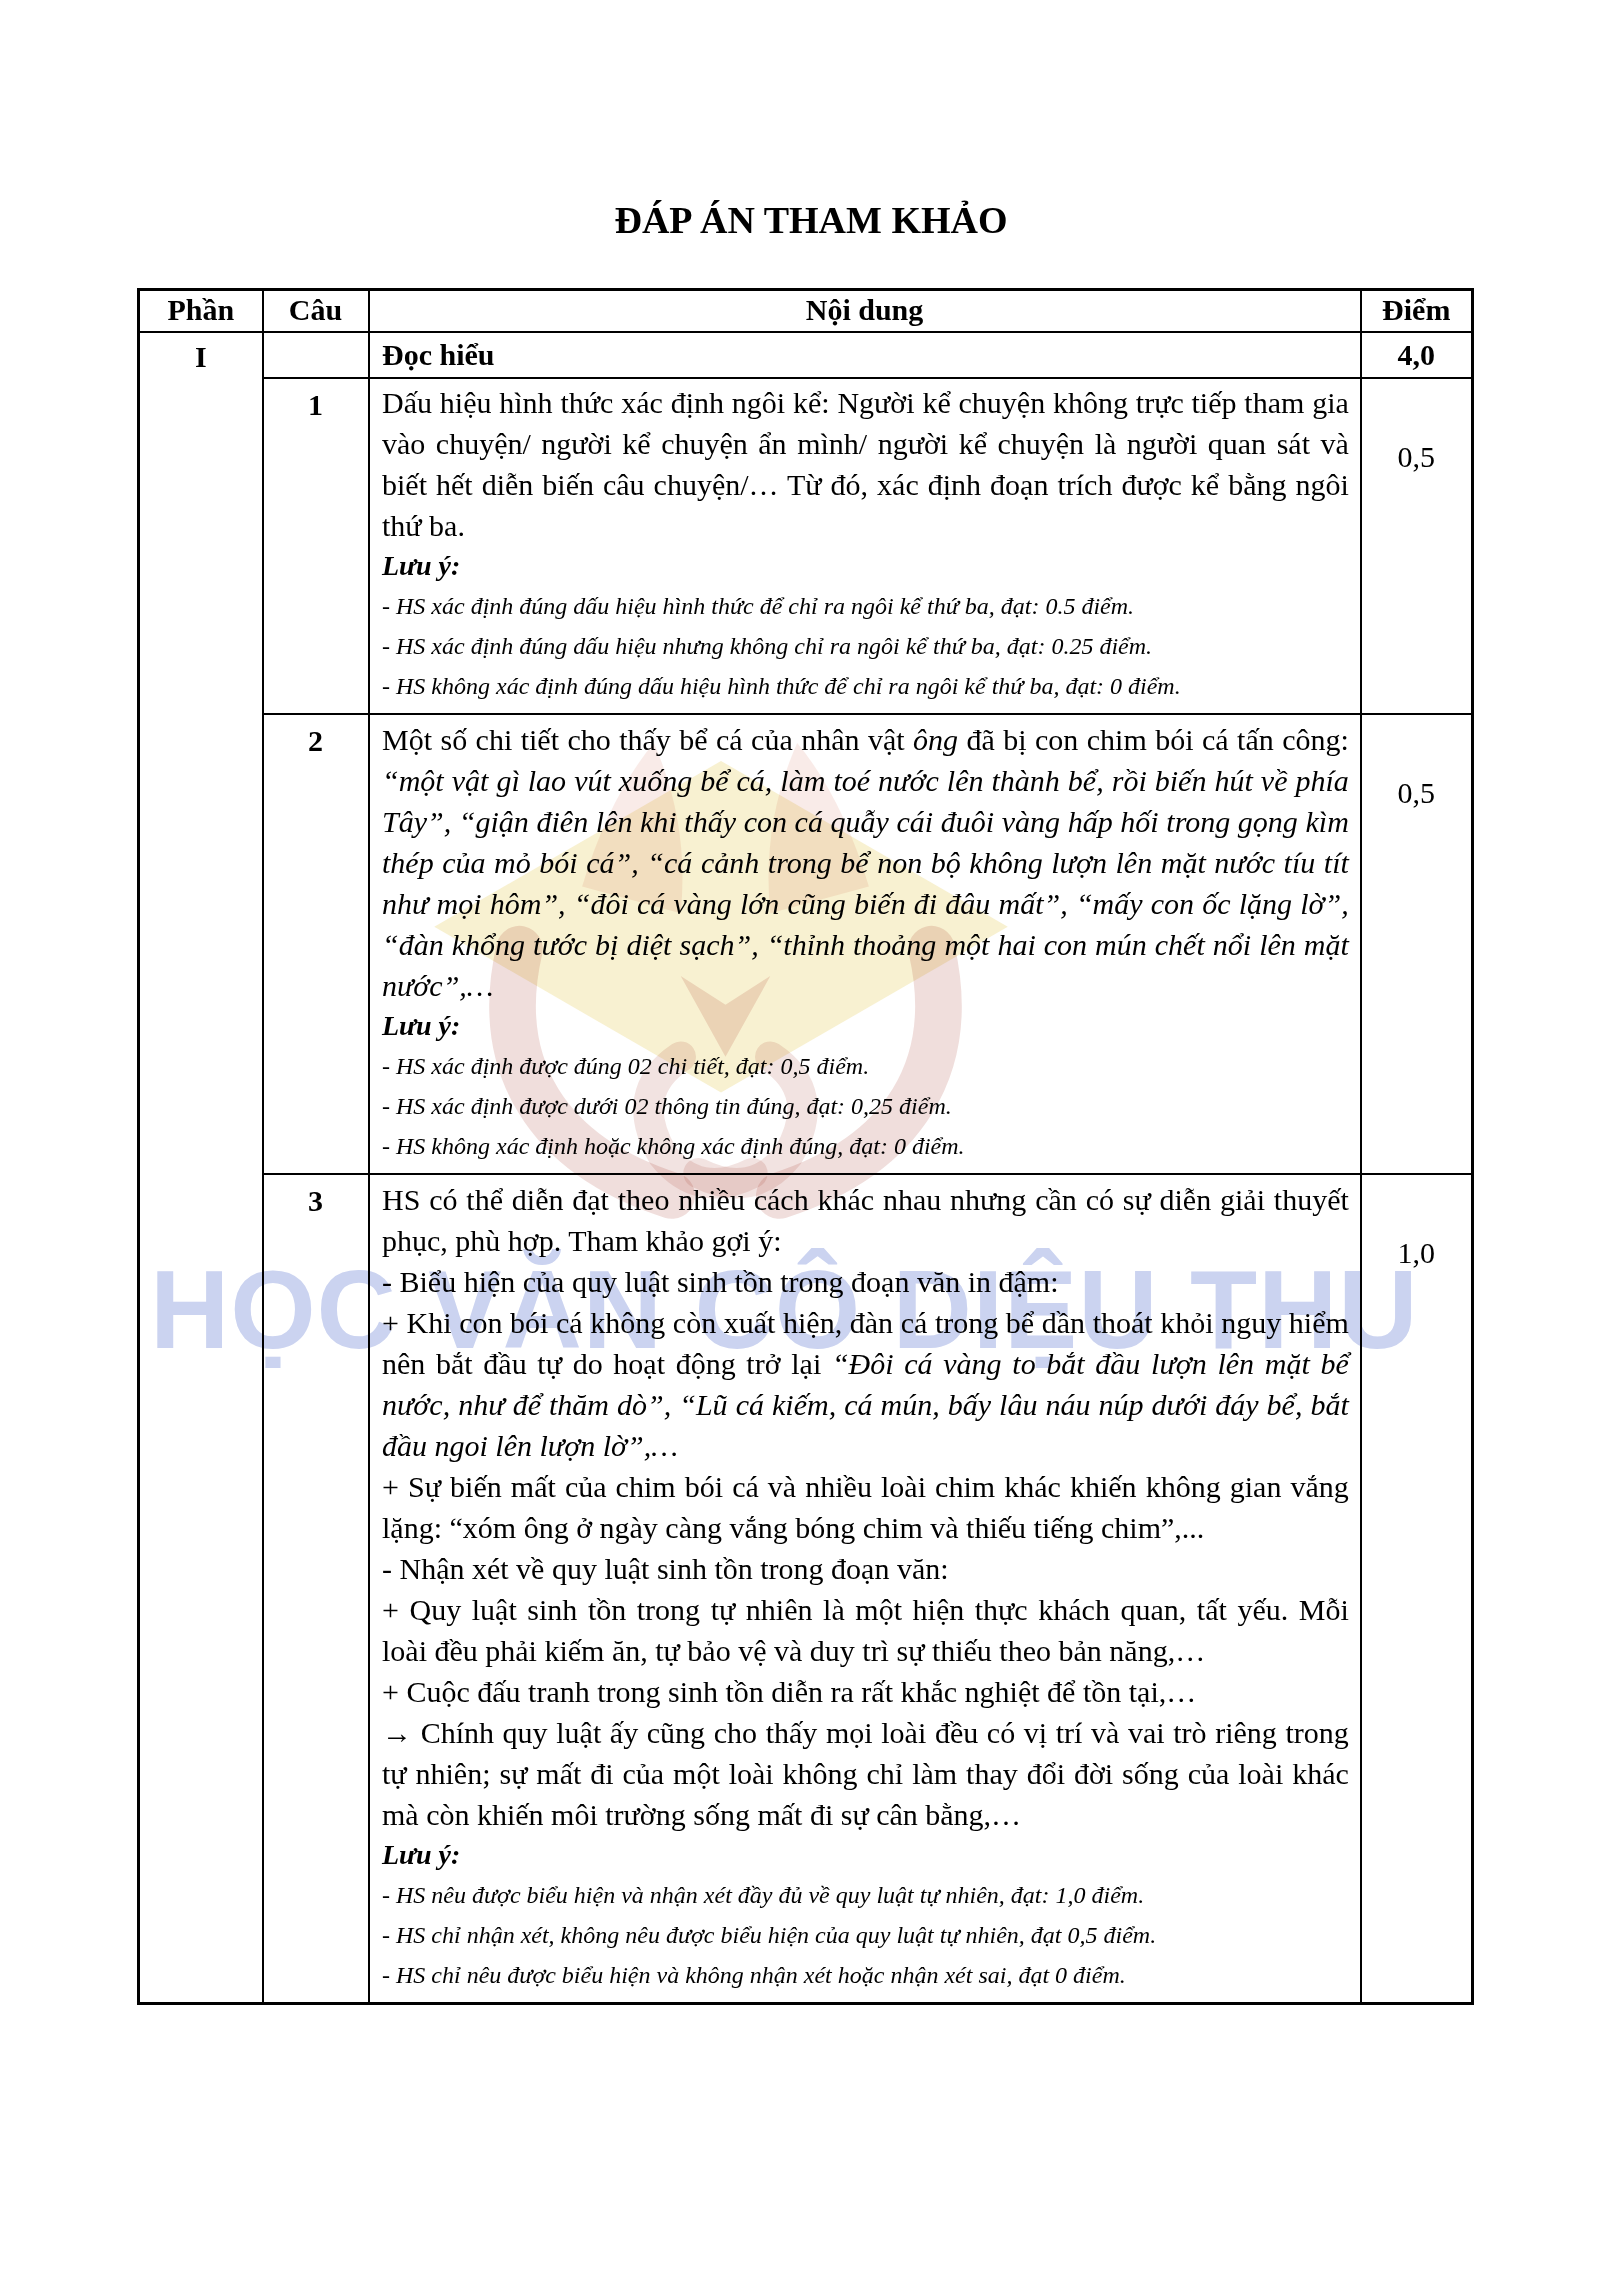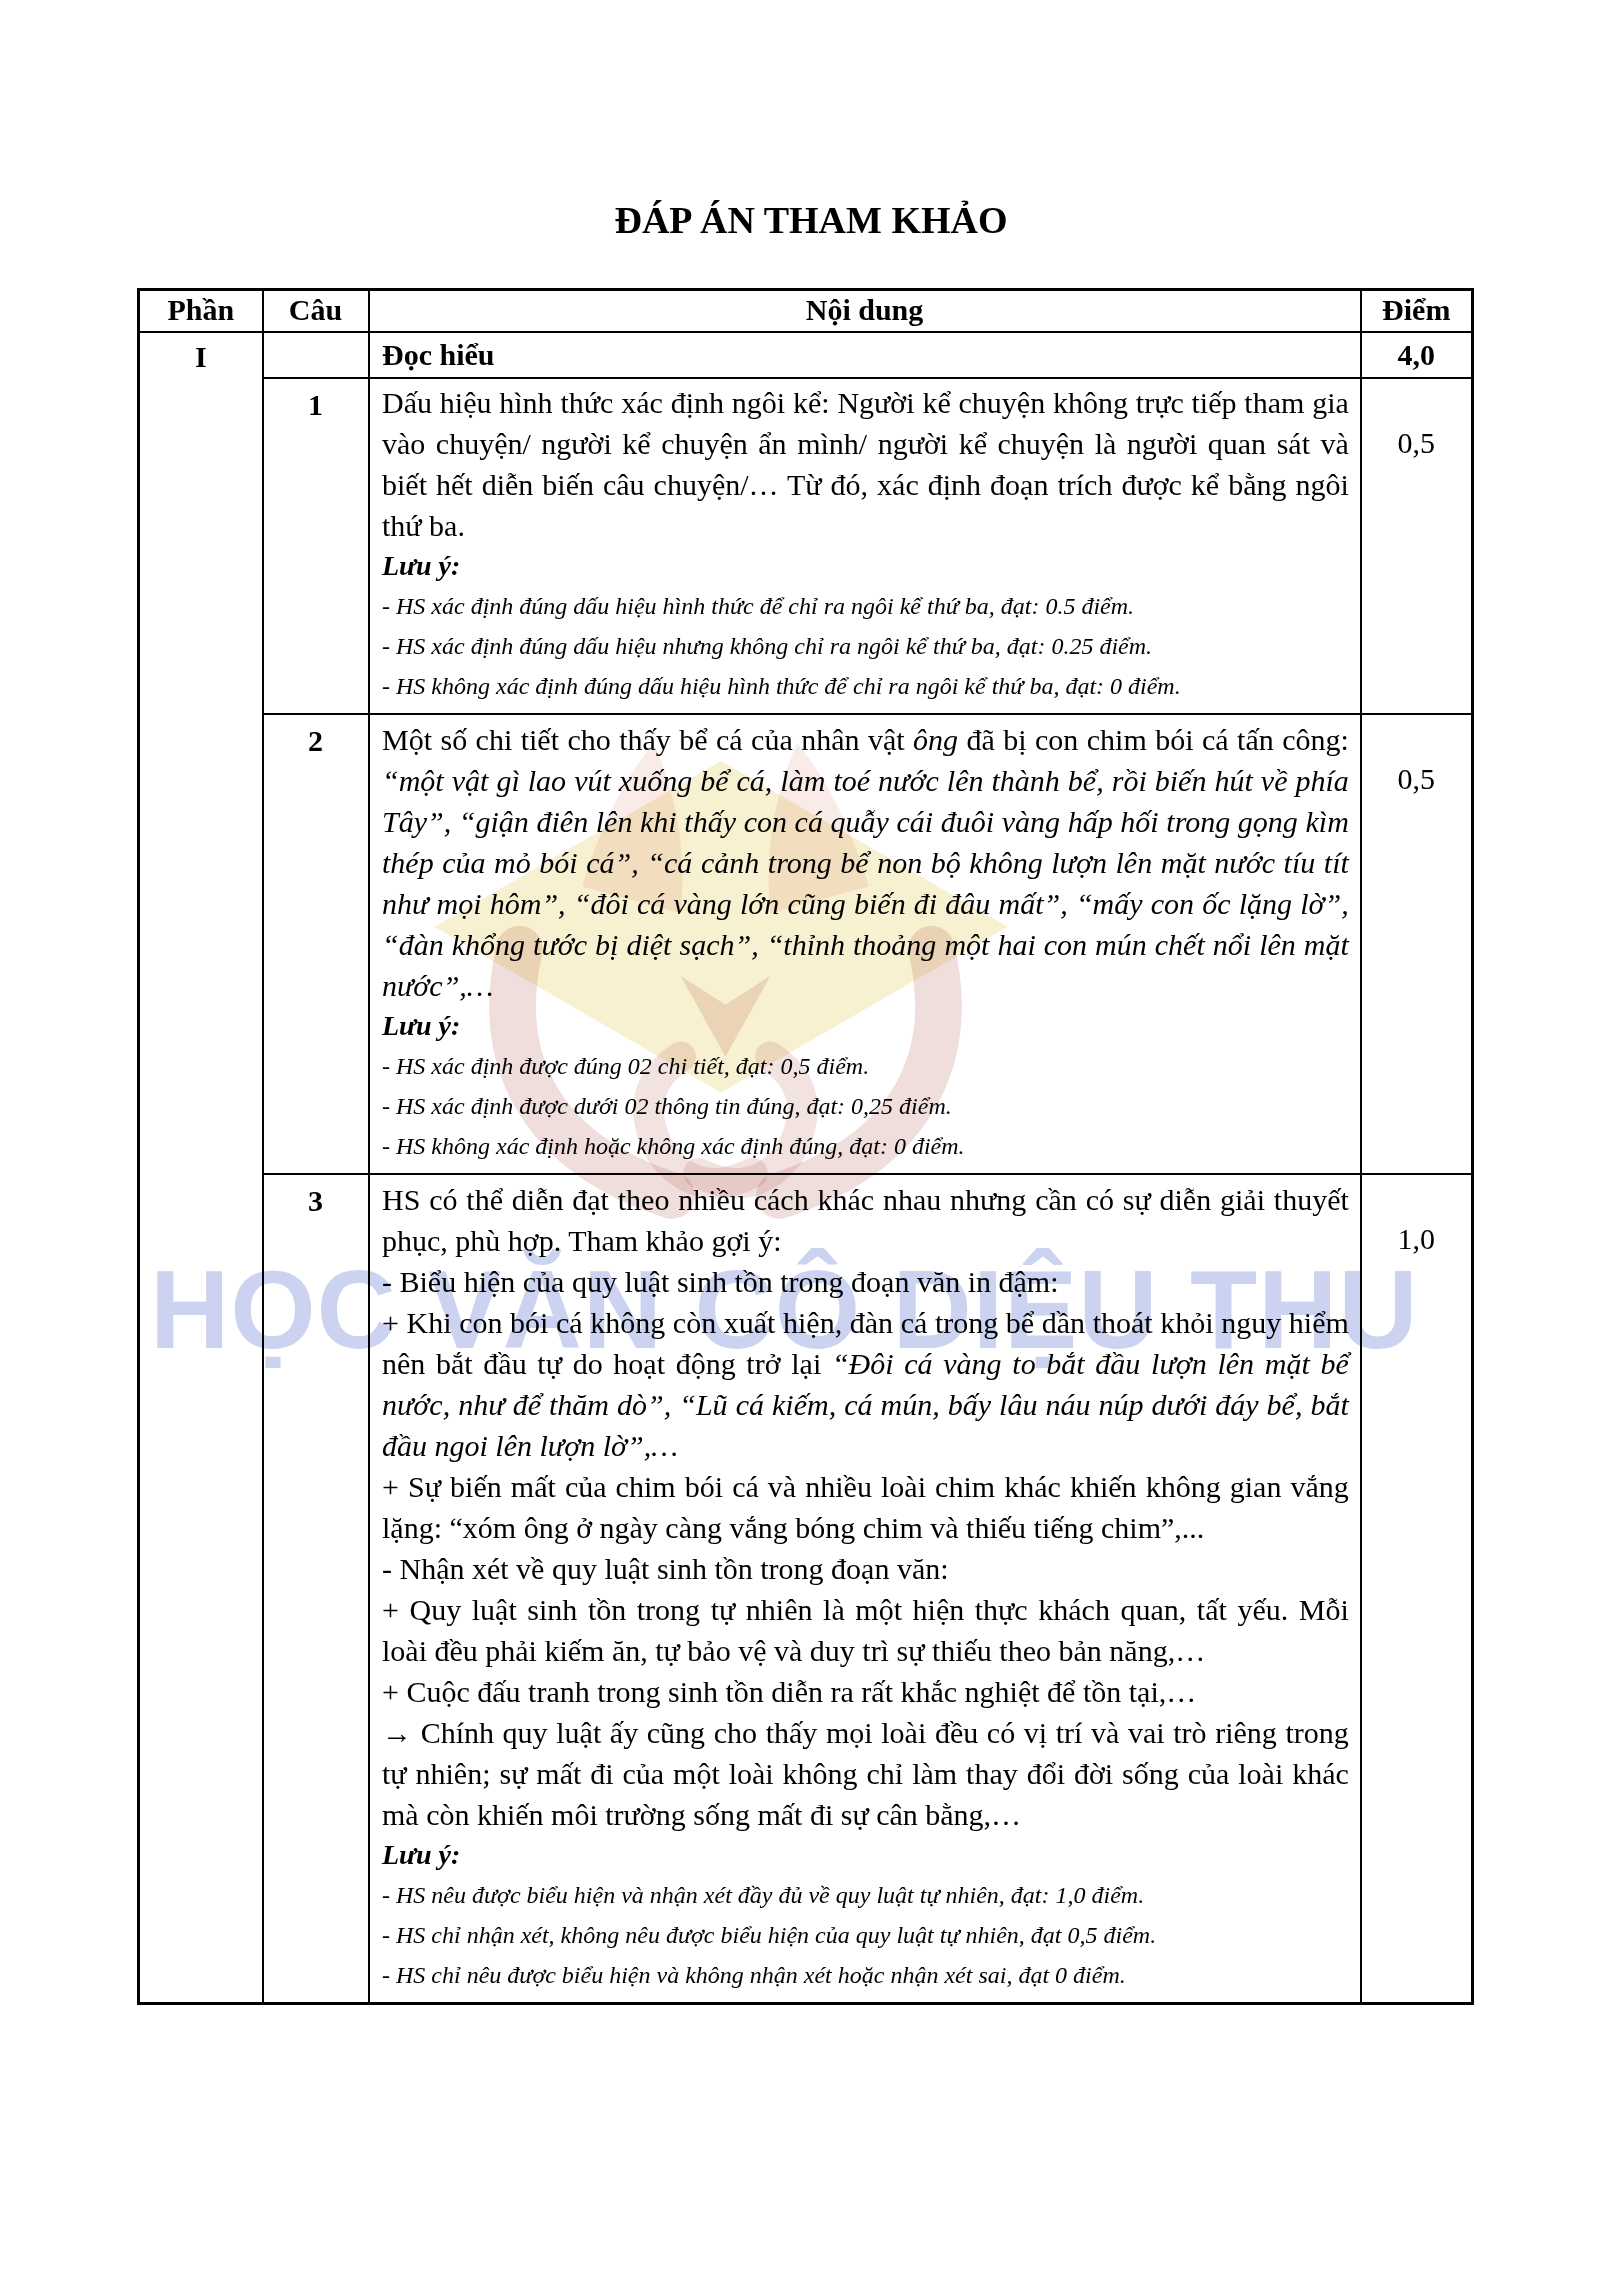--- a/index.html
+++ b/index.html
@@ -66,21 +66,21 @@
   td.section-score{
     font-weight:bold;font-size:30px;text-align:center;vertical-align:middle;margin-left:16px;
   }
   td.cau{
     vertical-align:top;text-align:center;
     font-weight:bold;font-size:30px;padding-top:9px;
   }
   td.noidung{vertical-align:top;padding:3.6px 10.7px 7.2px 12.5px;}
   td.diem{
     vertical-align:top;text-align:center;
-    font-size:30px;padding-top:47px;
+    font-size:30px;padding-top:61px;
   }
 
   .para{margin:0;}
   .para.main{font-size:30px;line-height:41px;text-align:justify;}
   .para.note-head{font-size:28px;line-height:40px;font-weight:bold;font-style:italic;}
   .para.note{font-size:24px;line-height:40px;font-style:italic;}
   .it{font-style:italic;}
   .bd{font-weight:bold;}
 </style>
 </head>

